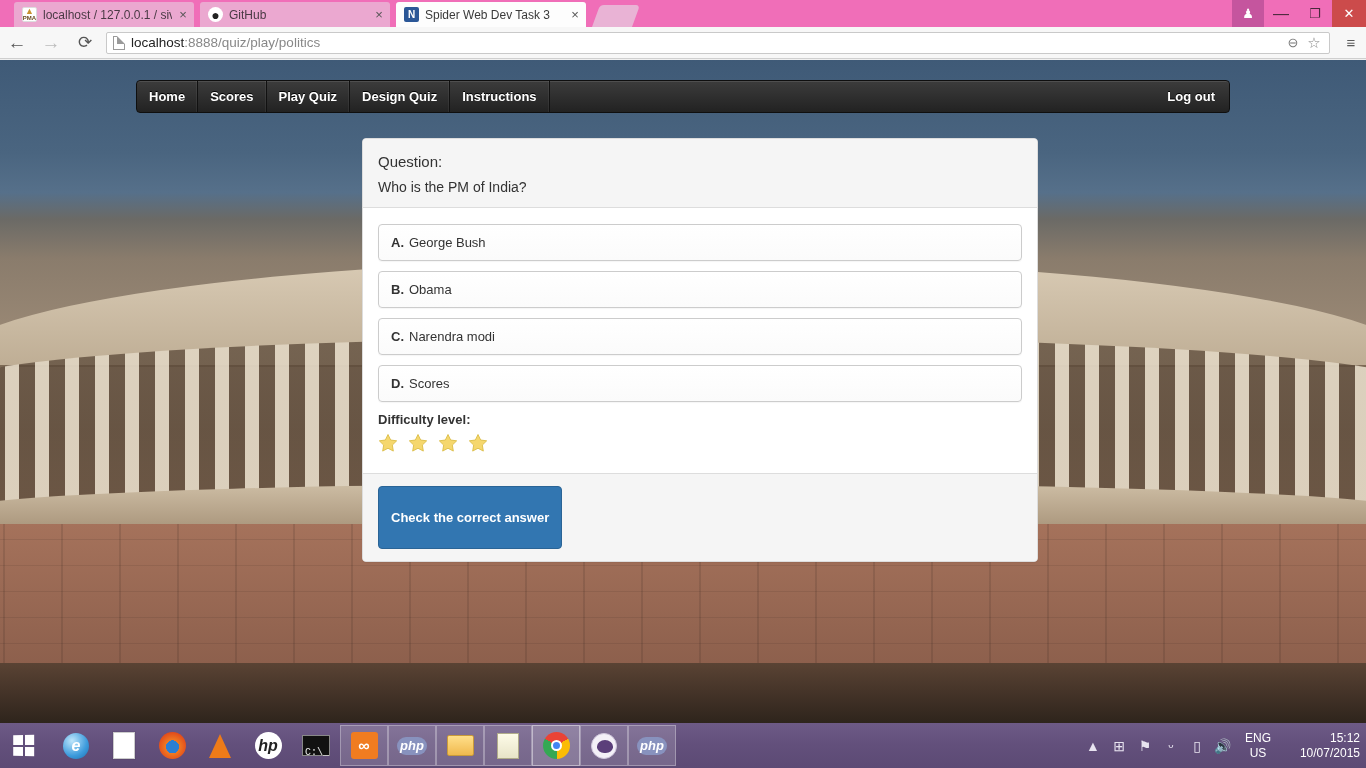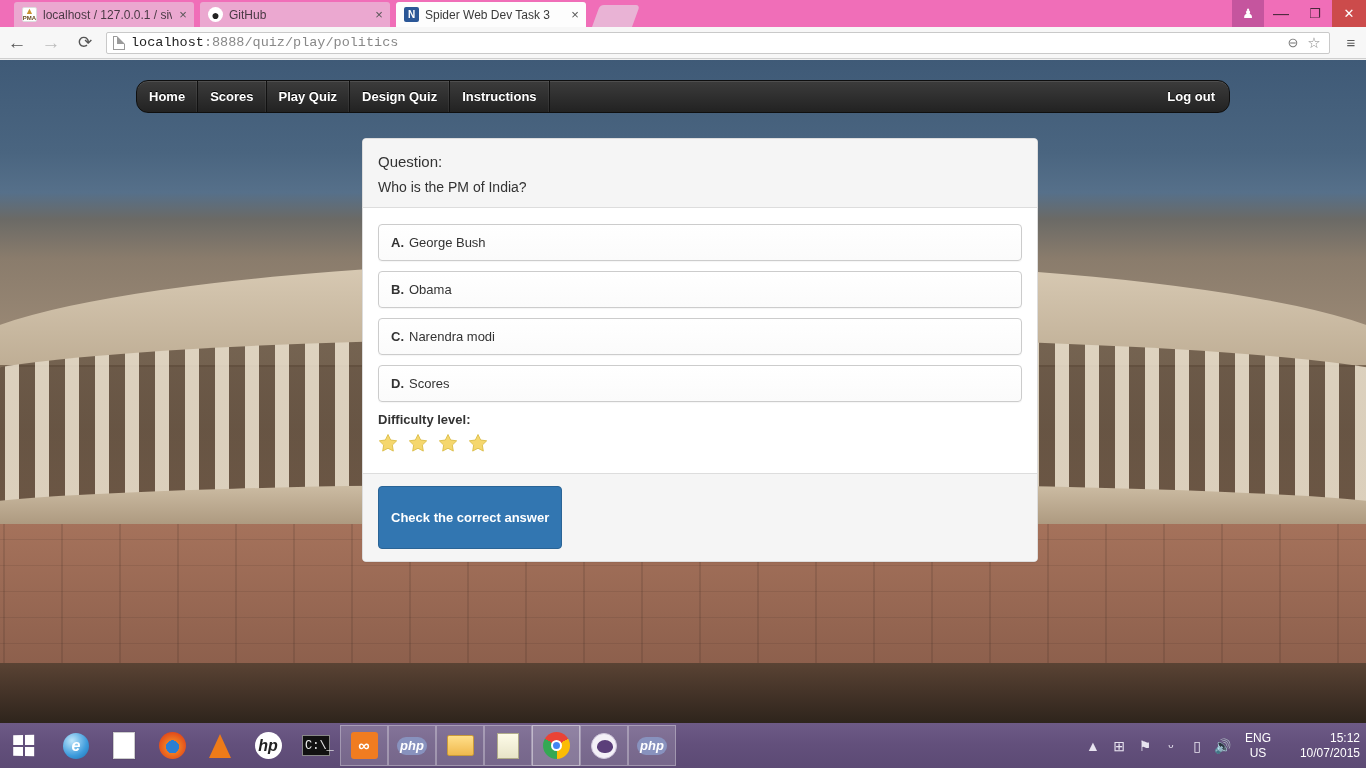--- a/index.html
+++ b/index.html
@@ -76,21 +76,21 @@
   .omnibox {
     flex:1 1 auto; height:22px; margin:0 6px 0 4px;
     background:#fff; border:1px solid #c9c9c9; border-radius:2px;
     display:flex; align-items:center; padding:0 4px;
   }
   .om-page-icon { width:12px; height:14px; margin:0 6px 0 2px;
                   border:1px solid #9a9a9a; background:#fff; position:relative; }
   .om-page-icon:after{ content:""; position:absolute; right:-1px; top:-1px;
                        border-width:4px; border-style:solid;
                        border-color:#fff #fff #9a9a9a #9a9a9a; }
-  .om-url { flex:1 1 auto; font-size:13.5px; color:#222; white-space:nowrap;font-family:Liberation Mono, monospace; }
+  .om-url { flex:1 1 auto; font-size:13.5px; color:#222; white-space:nowrap; }
   .om-url .dim { color:#888; }
   .om-zoom { width:20px; text-align:center; font-size:13px; color:#777; }
   .om-star { width:22px; text-align:center; font-size:15px; color:#888; }
   .menubtn { width:30px; text-align:center; font-size:15px; color:#5a5a5a; letter-spacing:0; }
 
   
   .viewport {
     position:absolute; left:0; top:60px; width:1366px; height:663px;
     overflow:hidden;
     background:
@@ -127,21 +127,21 @@
   }
   .bg-ground {
     position:absolute; left:0; bottom:0; width:100%; height:9%;
     background:linear-gradient(#5a4334, #2e241c);
   }
 
   
   .navbar {
     position:absolute; left:136px; top:20px; width:1094px; height:33px;
     background:linear-gradient(#3c3c3c, #222222);
-    border:1px solid #0f0f0f; border-radius:12px;
+    border:1px solid #0f0f0f; border-radius:4px;
     display:flex; align-items:stretch;
     box-shadow:inset 0 1px 0 rgba(255,255,255,.10);
   }
   .nav-item {
     display:flex; align-items:center; padding:0 12px;
     font-size:13px; color:#ffffff; font-weight:bold;
     border-right:1px solid #111;
     box-shadow:inset -1px 0 0 rgba(255,255,255,.06);
     text-shadow:0 -1px 0 #000;
   }
@@ -232,22 +232,22 @@
   .ch-ico:after{content:"";position:absolute;inset:8px;border-radius:50%;
                 background:#4285f4;border:2px solid #fff;}
   .doc-ico { width:22px;height:27px;background:#fff;border:1px solid #ccc;
              box-shadow:0 0 0 1px rgba(0,0,0,.05); }
   .vlc-ico { width:0;height:0;border-left:11px solid transparent;border-right:11px solid transparent;
              border-bottom:24px solid #ee7b18; position:relative; }
   .hp-ico  { width:27px;height:27px;border-radius:50%;background:#fff;color:#222;
              font-style:italic;font-weight:bold;font-size:16px;
              display:flex;align-items:center;justify-content:center; }
   .cmd-ico { width:28px;height:21px;background:#111;border:1px solid #888;color:#eee;
-             font-size:12px;font-family:"Liberation Mono", monospace;
-             display:flex;align-items:flex-start;padding:3px 0 0 2px; }
+             font-size:10px;font-family:"Liberation Mono", monospace;
+             display:flex;align-items:flex-start;padding:11px 0 0 2px; }
   .xam-ico { width:27px;height:27px;background:#f07c20;border-radius:3px;color:#fff;
              font-size:16px;font-weight:bold;display:flex;align-items:center;justify-content:center; }
   .php-ico { width:30px;height:18px;background:#8892be;border-radius:9px;color:#fff;
              font-size:13px;font-weight:bold;font-style:italic;
              display:flex;align-items:center;justify-content:center; }
   .fold-ico{ width:27px;height:21px;background:linear-gradient(#ffdf8a,#f0b94e);
              border:1px solid #c99a3a;border-radius:2px; }
   .note-ico{ width:22px;height:26px;background:linear-gradient(#fdfbe8,#e8e4c8);
              border:1px solid #b0ac8a; }
   .gh-ico  { width:26px;height:26px;border-radius:50%;background:#f3f0f7;

